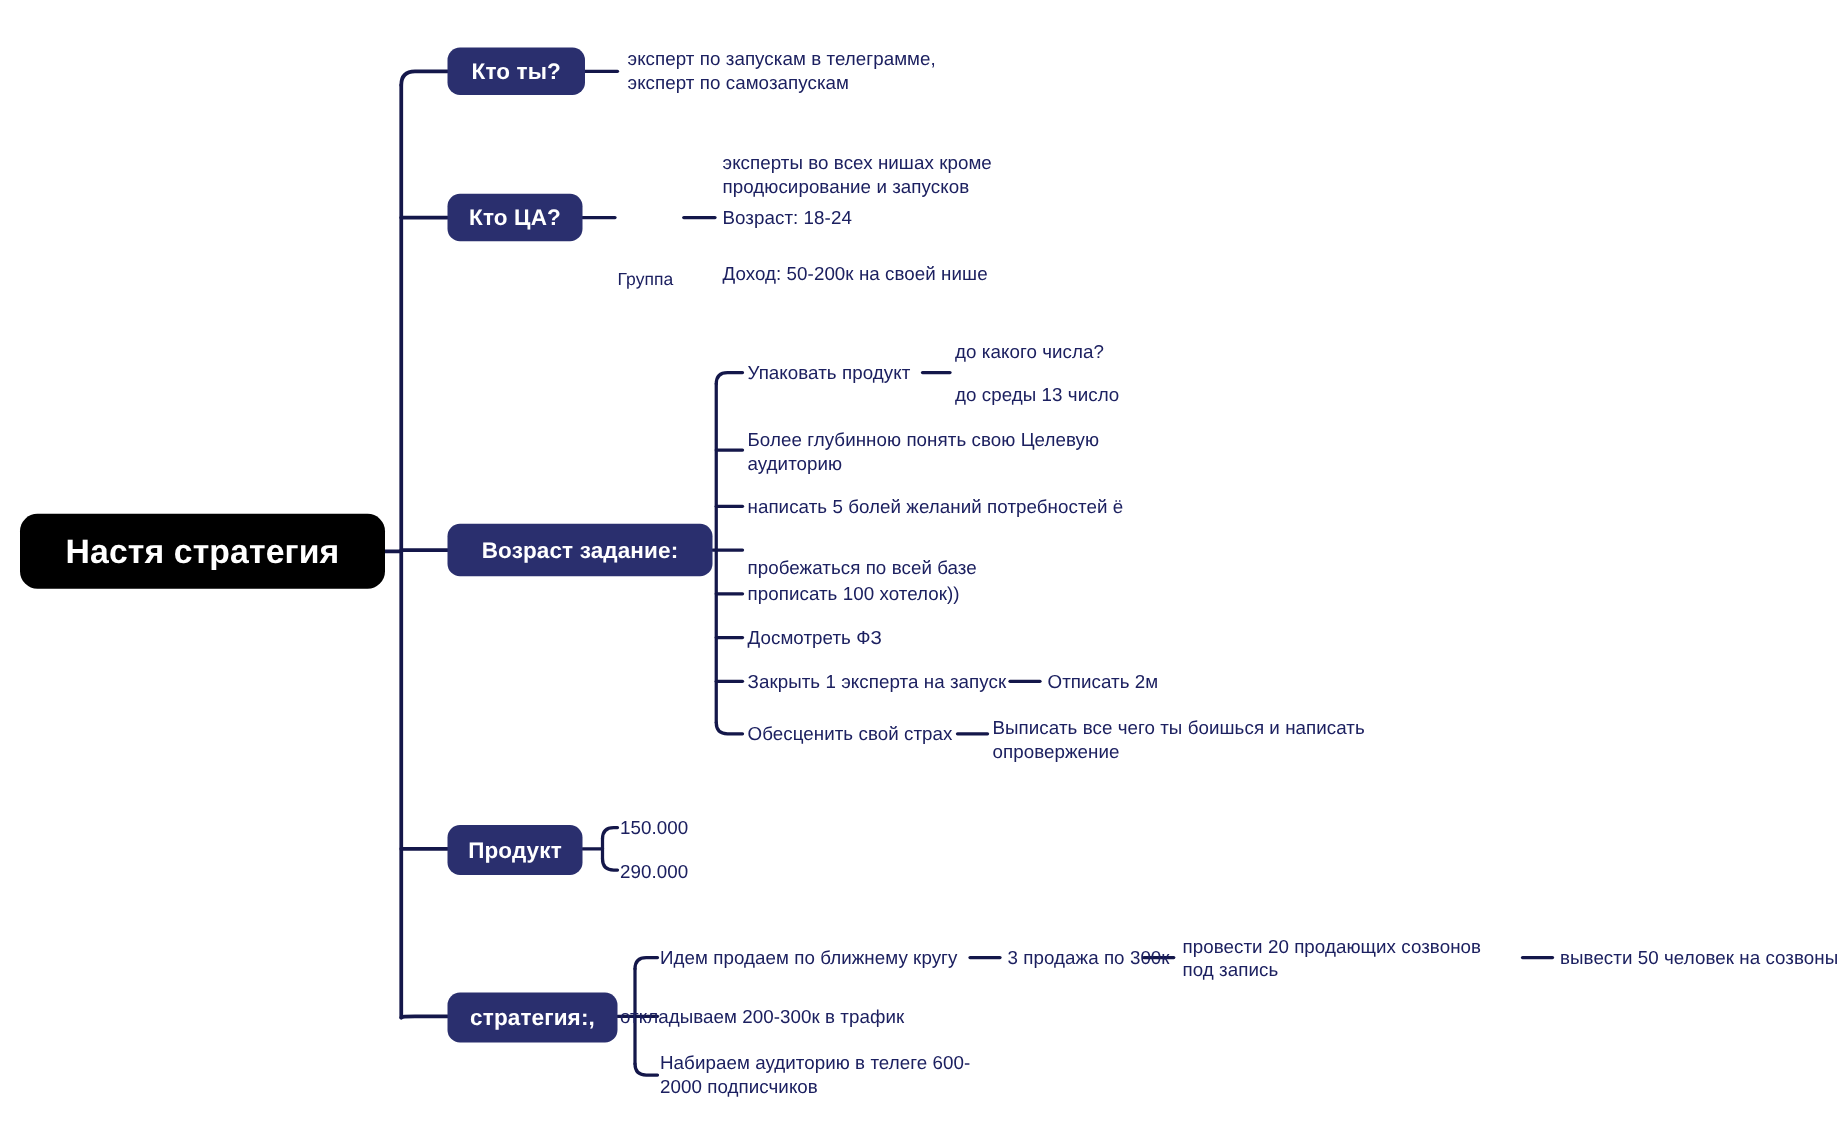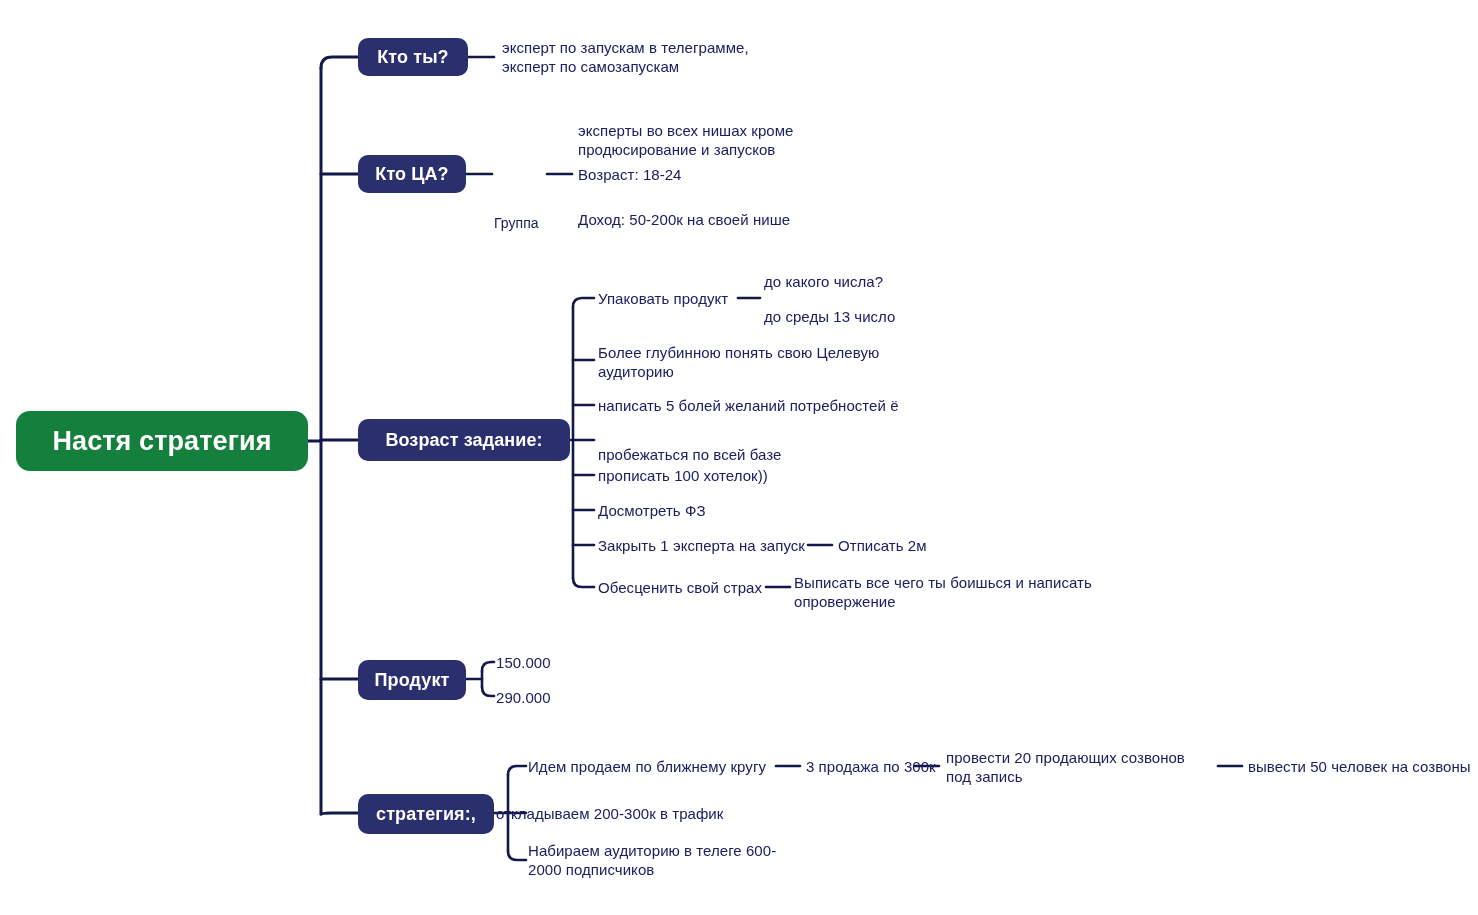--- a/index.html
+++ b/index.html
@@ -32,21 +32,21 @@
     display: flex;
     align-items: center;
     justify-content: center;
     border-radius: 10px;
     color: #ffffff;
     font-weight: bold;
     letter-spacing: .1px;
     white-space: nowrap;
   }
   .node.root {
-    background: #15803d;
+    background: #000000;
     border-radius: 14px;
     font-size: 27px;
     align-items: center;
   }
   .node.branch {
     background: #2a2f6e;
     font-size: 18px;
   }
   .leaf {
     position: absolute;

